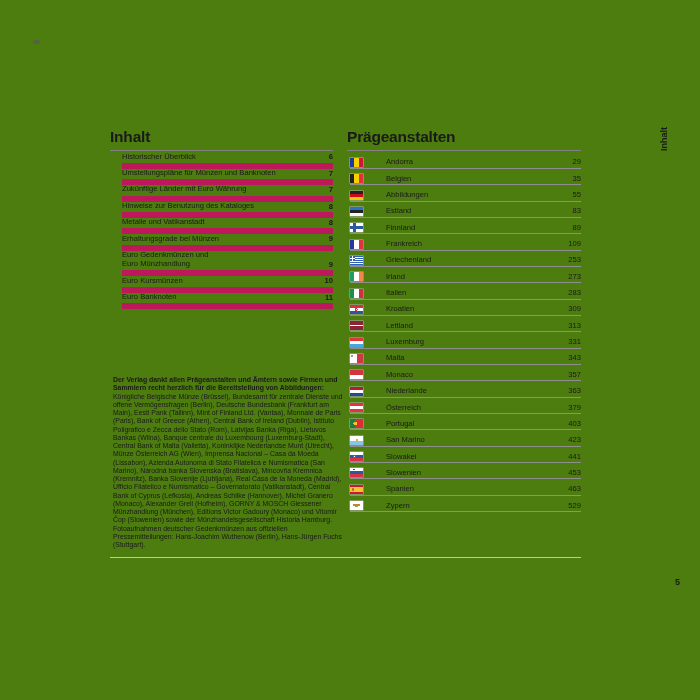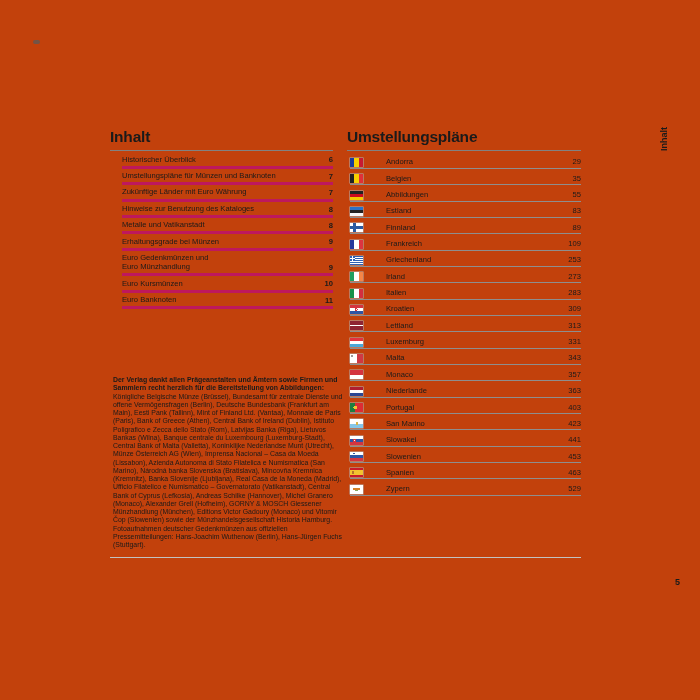--- a/index.html
+++ b/index.html
@@ -1,34 +1,34 @@
 <!DOCTYPE html>
 <html><head>
 <meta charset="utf-8">
 <style>
   html,body { margin:0; padding:0; background:#ffffff; }
   .page {
-    position:relative; width:700px; height:700px; background:#c2410c;
+    position:relative; width:700px; height:700px; background:#4d7c0f;
     font-family:"Liberation Sans", sans-serif; color:#1a1a1a;
     overflow:hidden;
   }
   .mark { position:absolute; left:33px; top:40px; width:7px; height:4px;
           background:#5a5a5a; border-radius:2px; opacity:.75; }
 
   .col { position:absolute; top:128px; }
   .col-left  { left:110px; width:223px; }
   .col-right { left:347px; width:234px; }
 
   h1 { margin:0; font-size:15.5px; font-weight:bold; letter-spacing:-0.2px; line-height:17px; }
   .head-rule { border:0; border-top:1.4px solid #828282; margin:4.5px 0 0 0; }
 
   .toc-list { margin:2px 0 0 12px; }
   .toc-row { display:flex; justify-content:space-between; align-items:flex-end;
              height:16.4px; box-sizing:border-box; padding-bottom:1.5px;
-             border-bottom:3px solid #be185d; font-size:7.6px; }
+             border-bottom:6px solid #be185d; font-size:7.6px; }
   .toc-row.two-line { height:25.6px; }
   .toc-row .lab { white-space:pre-line; line-height:8.8px; }
   .toc-row .pg  { font-weight:bold; }
 
   .rate-list { margin:2px 0 0 3px; }
   .rate-row { display:flex; align-items:flex-end; height:16.35px; box-sizing:border-box;
               padding-bottom:1.5px; border-bottom:1px solid #8e8e8e; font-size:7.6px; }
   .rate-row .flag { width:13px; height:9px; margin-right:4px; flex:none;
                     box-shadow:0 0 0 0.5px #b4b4b4; position:relative; top:0.5px; }
   .rate-row .flag svg { display:block; }
@@ -98,21 +98,21 @@
           <span class="pg">11</span>
         </div>
       </div>
     <div class="ack">
       <b>Der Verlag dankt allen Prägeanstalten und Ämtern sowie Firmen und Sammlern recht herzlich für die Bereitstellung von Abbildungen:</b>
       <span>Königliche Belgische Münze (Brüssel), Bundesamt für zentrale Dienste und offene Vermögensfragen (Berlin), Deutsche Bundesbank (Frankfurt am Main), Eesti Pank (Tallinn), Mint of Finland Ltd. (Vantaa), Monnaie de Paris (Paris), Bank of Greece (Athen), Central Bank of Ireland (Dublin), Istituto Poligrafico e Zecca dello Stato (Rom), Latvijas Banka (Riga), Lietuvos Bankas (Wilna), Banque centrale du Luxembourg (Luxemburg-Stadt), Central Bank of Malta (Valletta), Koninklijke Nederlandse Munt (Utrecht), Münze Österreich AG (Wien), Imprensa Nacional – Casa da Moeda (Lissabon), Azienda Autonoma di Stato Filatelica e Numismatica (San Marino), Národná banka Slovenska (Bratislava), Mincovňa Kremnica (Kremnitz), Banka Slovenije (Ljubljana), Real Casa de la Moneda (Madrid), Ufficio Filatelico e Numismatico – Governatorato (Vatikanstadt), Central Bank of Cyprus (Lefkosia), Andreas Schilke (Hannover), Michel Granero (Monaco), Alexander Grell (Hofheim), GORNY &amp; MOSCH Giessener Münzhandlung (München), Editions Victor Gadoury (Monaco) und Vitomir Čop (Slowenien) sowie der Münzhandelsgesellschaft Historia Hamburg. Fotoaufnahmen deutscher Gedenkmünzen aus offiziellen Pressemitteilungen: Hans-Joachim Wuthenow (Berlin), Hans-Jürgen Fuchs (Stuttgart).</span>
     </div>
   </div>
 
   <div class="col col-right">
-    <h1>Umstellungspläne</h1>
+    <h1>Prägeanstalten</h1>
     <div class="head-rule"></div>
     <div class="rate-list">
         <div class="rate-row">
           <span class="flag">
             <svg viewBox="0 0 13 9" width="13" height="9" shape-rendering="crispEdges">
               <rect x="0" y="0" width="4" height="9" fill="#1a3c9e"></rect>
               <rect x="4" y="0" width="5" height="9" fill="#f8d000"></rect>
               <rect x="9" y="0" width="4" height="9" fill="#c81a32"></rect>
             </svg>
           </span>
@@ -283,20 +283,31 @@
               <rect x="0" y="3" width="13" height="3" fill="#ffffff"></rect>
               <rect x="0" y="6" width="13" height="3" fill="#2a4694"></rect>
             </svg>
           </span>
           <span class="lab">Niederlande</span>
           <span class="pg">363</span>
         </div>
         <div class="rate-row">
           <span class="flag">
             <svg viewBox="0 0 13 9" width="13" height="9" shape-rendering="crispEdges">
+              <rect x="0" y="0" width="13" height="3" fill="#e23440"></rect>
+              <rect x="0" y="3" width="13" height="3" fill="#ffffff"></rect>
+              <rect x="0" y="6" width="13" height="3" fill="#e23440"></rect>
+            </svg>
+          </span>
+          <span class="lab">Österreich</span>
+          <span class="pg">379</span>
+        </div>
+        <div class="rate-row">
+          <span class="flag">
+            <svg viewBox="0 0 13 9" width="13" height="9" shape-rendering="crispEdges">
               <rect x="0" y="0" width="5.2" height="9" fill="#1e7e40"></rect>
               <rect x="5.2" y="0" width="7.8" height="9" fill="#dd2c34"></rect>
               <rect x="4.5" y="3.7" width="1.4" height="1.6" fill="#dd2c34"></rect>
               <circle cx="5.2" cy="4.5" r="1.9" fill="#f2c430"></circle>
             </svg>
           </span>
           <span class="lab">Portugal</span>
           <span class="pg">403</span>
         </div>
         <div class="rate-row">

